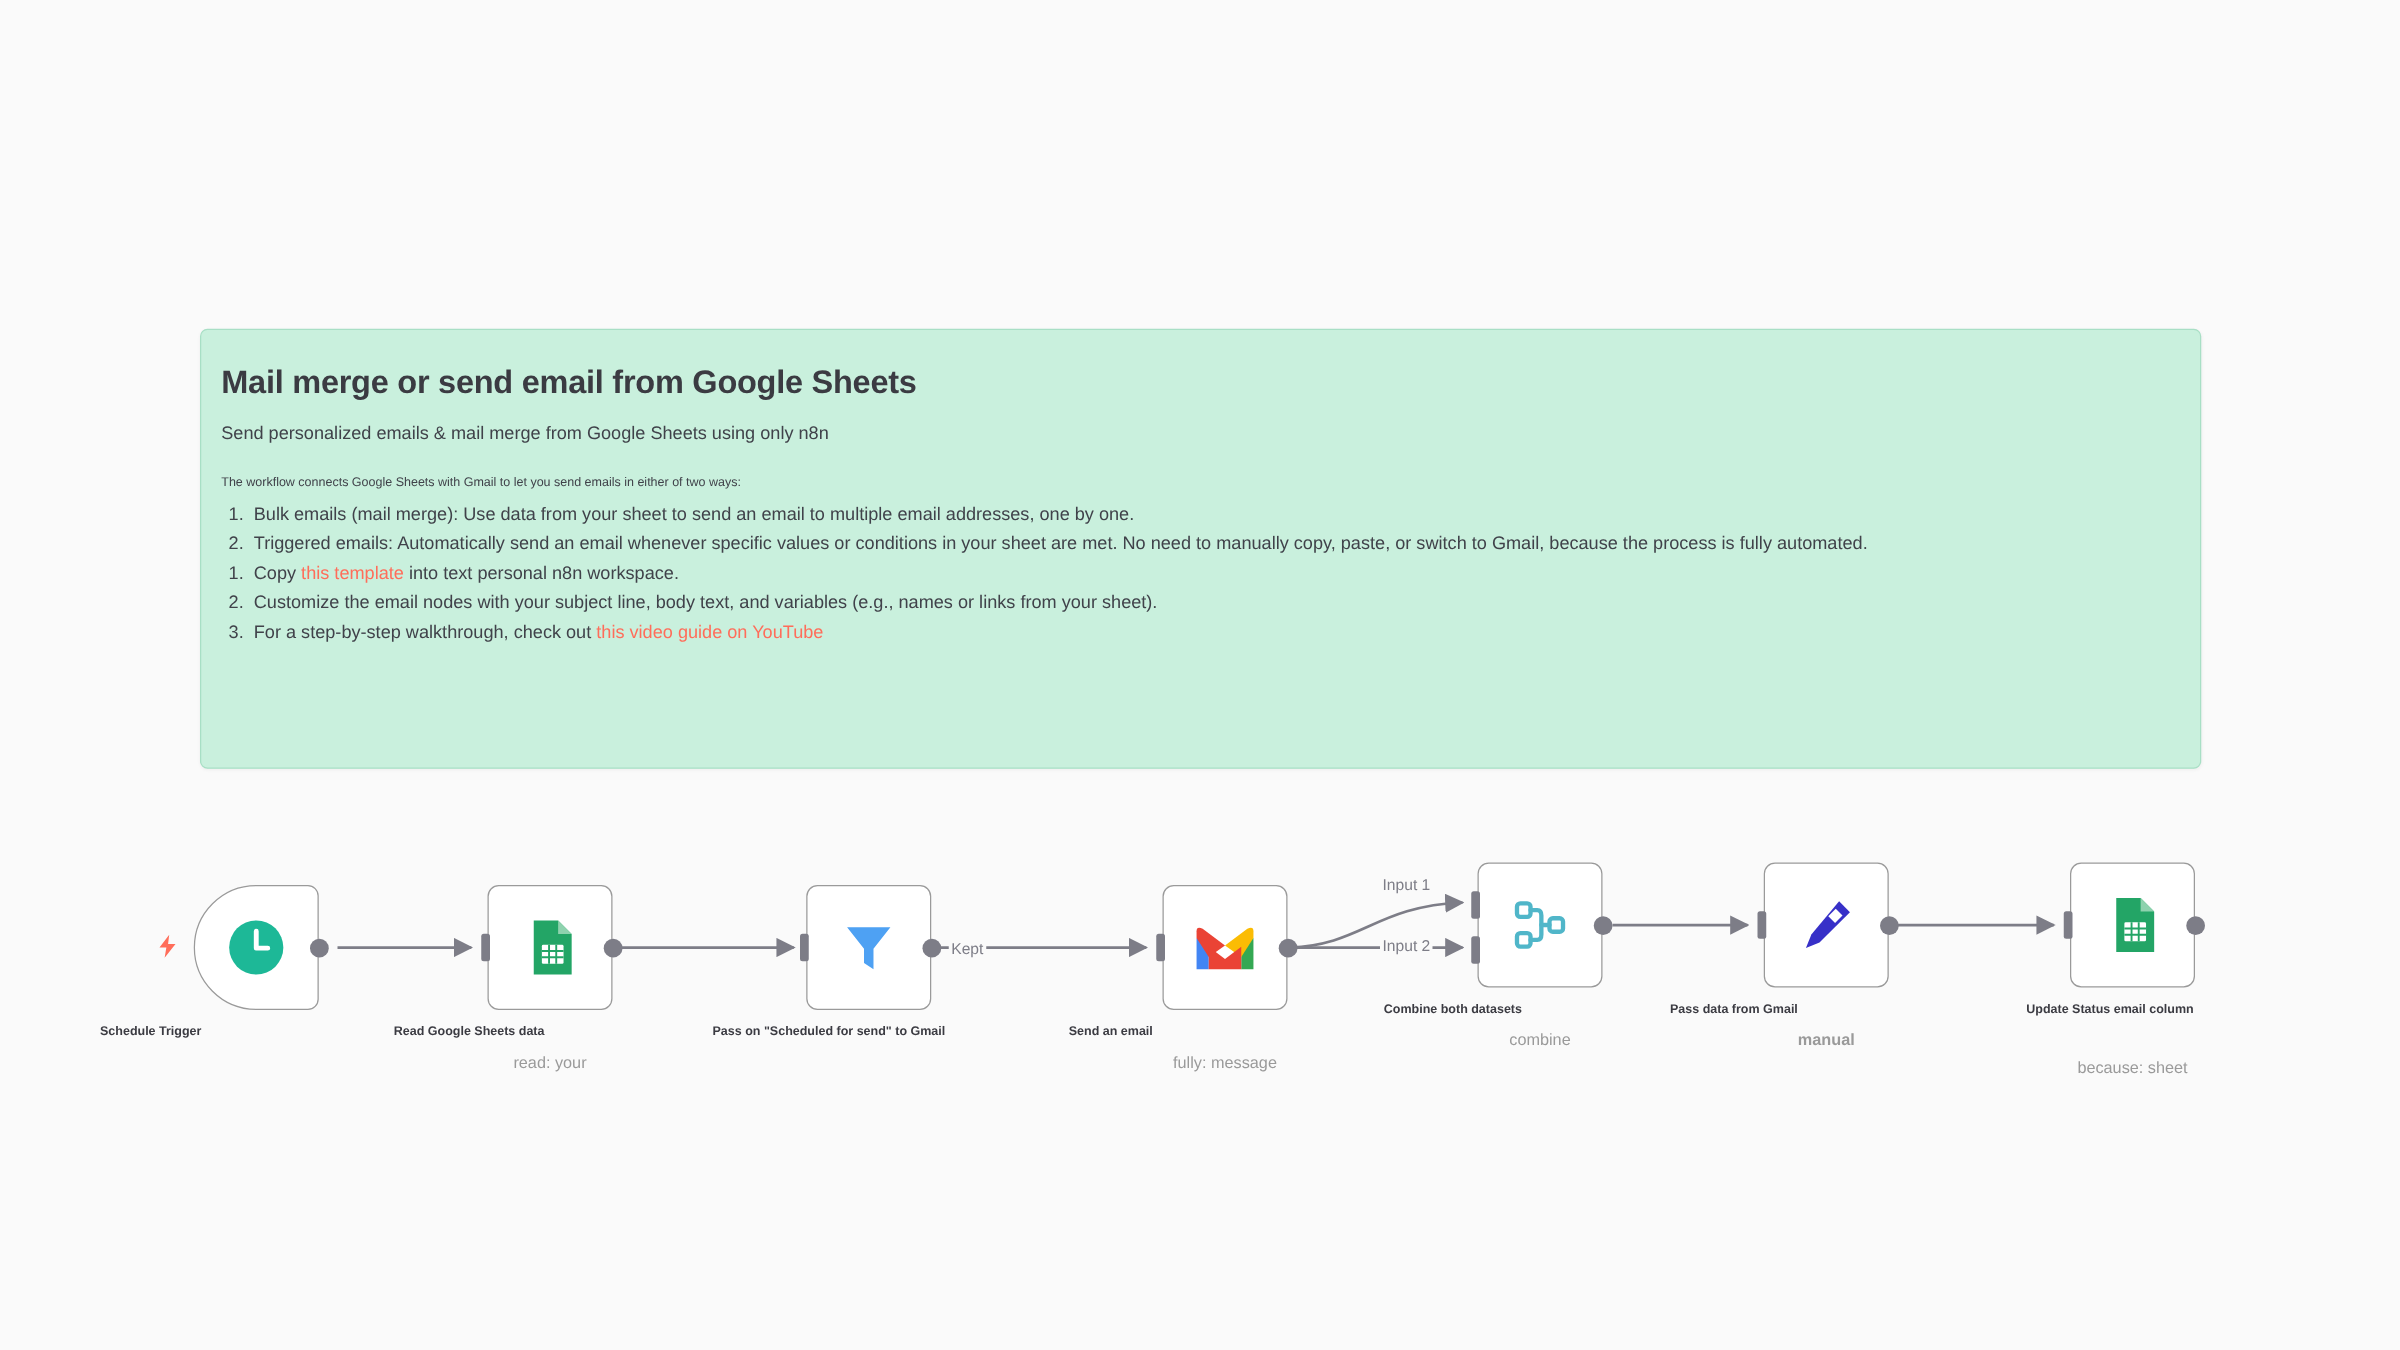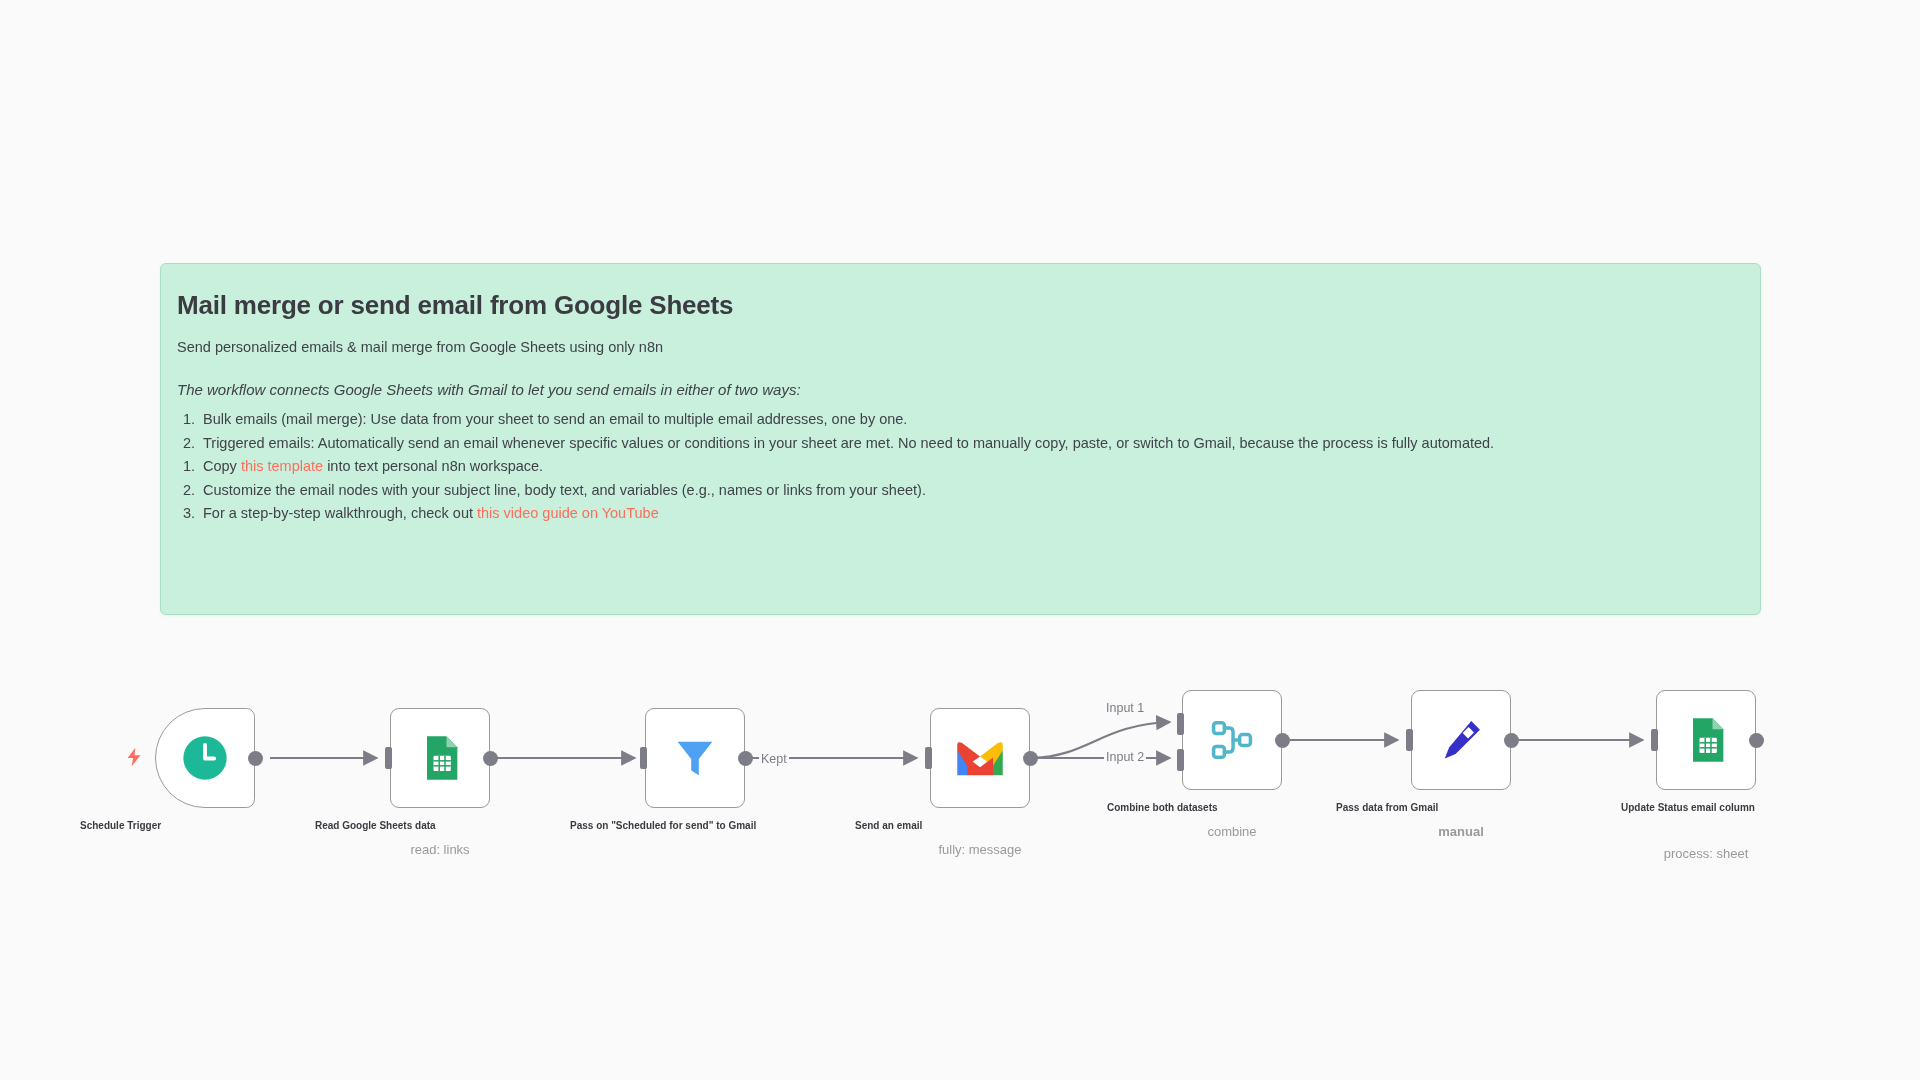--- a/index.html
+++ b/index.html
@@ -49,25 +49,24 @@
   }
 
   #sticky-note .note-sub {
     font-size: 14.5px;
     color: #40424a;
     line-height: 1.5;
     margin-bottom: 20px;
   }
 
   #sticky-note .note-para {
-    font-size: 15px;
+    font-size: 10px;
     color: #40424a;
     line-height: 1.5;
     margin-bottom: 7px;
-    font-style: italic;
   }
 
   #sticky-note ol {
     margin: 0 0 0 22px;
     padding: 0;
   }
 
   #sticky-note ol li {
     font-size: 14.5px;
     color: #40424a;
@@ -261,21 +260,21 @@
             <line x1="18" y1="26.6" x2="34" y2="26.6"></line>
             <line x1="18" y1="31.2" x2="34" y2="31.2"></line>
             <line x1="23.3" y1="22" x2="23.3" y2="36"></line>
             <line x1="28.6" y1="22" x2="28.6" y2="36"></line>
           </g>
         </svg>
       </div>
       <div class="port-in" style="left:-5px; top:39px;"></div>
       <div class="port-out" style="left:93px; top:43px;"></div>
       <div class="node-caption">Read Google Sheets data</div>
-      <div class="node-subtitle" style="top:134px;">read: links</div>
+      <div class="node-subtitle" style="top:134px;">read: your</div>
     </div>
 
     <div class="node" style="left:645px; top:708px;">
       <div class="node-box">
         <svg class="node-icon" viewBox="0 0 48 48">
           <path d="M8 9 H40 L27.5 25 V40 L20.5 35.5 V25 Z" fill="#4ea1f3"></path>
         </svg>
       </div>
       <div class="port-in" style="left:-5px; top:39px;"></div>
       <div class="port-out" style="left:93px; top:43px;"></div>
@@ -343,17 +342,17 @@
             <line x1="18" y1="26.6" x2="34" y2="26.6"></line>
             <line x1="18" y1="31.2" x2="34" y2="31.2"></line>
             <line x1="23.3" y1="22" x2="23.3" y2="36"></line>
             <line x1="28.6" y1="22" x2="28.6" y2="36"></line>
           </g>
         </svg>
       </div>
       <div class="port-in" style="left:-5px; top:39px;"></div>
       <div class="port-out" style="left:93px; top:43px;"></div>
       <div class="node-caption" style="width:170px; left:-35px;">Update Status email column</div>
-      <div class="node-subtitle" style="top:156px;">process: sheet</div>
+      <div class="node-subtitle" style="top:156px;">because: sheet</div>
     </div>
 
   </div>
 </div>
 
 </body></html>

